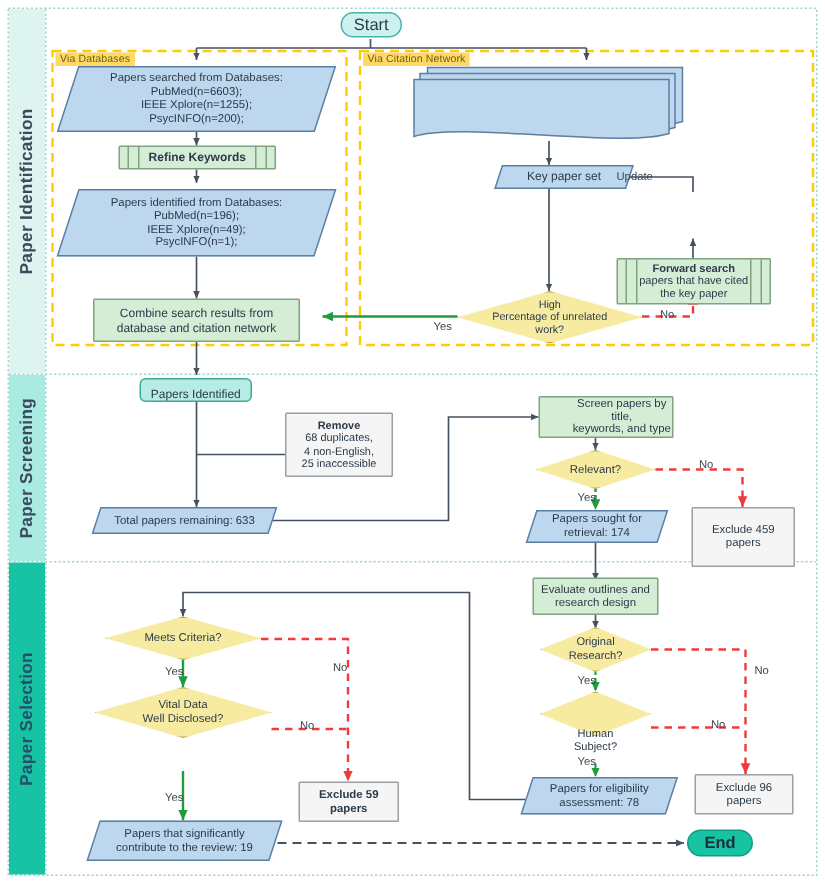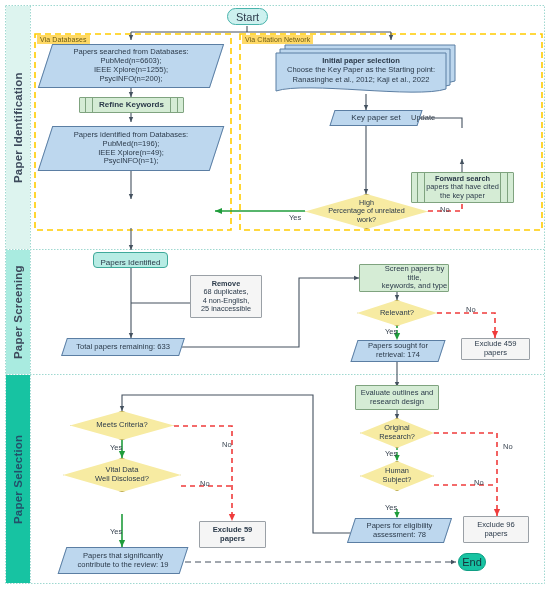--- a/index.html
+++ b/index.html
@@ -243,21 +243,21 @@
   <div class="lane-label lane-sel" style="left:6px; top:375px; width:24px; height:208px;">
     <span>Paper Selection</span>
   </div>
 
   <div class="grp-label" style="left:37px; top:35px;">Via Databases</div>
   <div class="grp-label" style="left:242px; top:35px;">Via Citation Network</div>
 
   <div class="pill pill-start" style="left:227px; top:8px; width:41px; height:17px;">
     <span>Start</span>
   </div>
-  <div class="pill pill-end" style="left:458px; top:553px; width:28px; height:18px; font-weight:normal;">
+  <div class="pill pill-end" style="left:458px; top:553px; width:44px; height:18px; font-weight:bold;">
     <span>End</span>
   </div>
 
   <div class="para" style="left:45px; top:44px; width:172px; height:44px;">
     <div class="skew"></div>
     <div class="txt" style="font-size:7.6px;">
       <span class="ttl">Papers searched from Databases:</span>
       <span>PubMed(n=6603);</span>
       <span>IEEE Xplore(n=1255);</span>
       <span>PsycINFO(n=200);</span>
@@ -273,32 +273,31 @@
   <div class="para" style="left:45px; top:126px; width:172px; height:45px;">
     <div class="skew"></div>
     <div class="txt" style="font-size:7.6px;">
       <span class="ttl">Papers identified from Databases:</span>
       <span>PubMed(n=196);</span>
       <span>IEEE Xplore(n=49);</span>
       <span>PsycINFO(n=1);</span>
     </div>
   </div>
 
+  <div class="node rect green" style="left:62px; top:199px; width:138px; height:29px; font-size:8px;">
+    <span>Combine search results from</span>
+    <span>database and citation network</span>
+  </div>
 
   <div class="doc-stack" style="left:275px; top:43px; width:182px; height:52px;">
     <svg width="182" height="52" viewBox="0 0 182 52">
       <path d="M10,2 H180 V38 C150,48 40,30 10,40 Z" fill="#bdd7ee" stroke="#5b7ea3" stroke-width="1"></path>
       <path d="M5,6 H175 V42 C145,52 35,34 5,44 Z" fill="#bdd7ee" stroke="#5b7ea3" stroke-width="1"></path>
       <path d="M1,10 H171 V46 C141,56 31,38 1,48 Z" fill="#bdd7ee" stroke="#5b7ea3" stroke-width="1"></path>
     </svg>
-    <div style="position:absolute; left:1px; top:10px; width:170px; height:34px; display:flex; flex-direction:column; align-items:center; justify-content:center; text-align:center; font-size:7.6px; color:#2b3a4a; line-height:1.2;">
-      <span style="font-weight:bold;">Initial paper selection</span>
-      <span>Choose the Key Paper as the Starting point:</span>
-      <span>Ranasinghe et al., 2012; Kaji et al., 2022</span>
-    </div>
   </div>
 
   <div class="para" style="left:332px; top:110px; width:88px; height:16px;">
     <div class="skew"></div>
     <div class="txt" style="font-size:8px;">
       <span>Key paper set</span>
     </div>
   </div>
 
 
@@ -354,21 +353,21 @@
   </div>
 
   <div class="para" style="left:354px; top:340px; width:88px; height:22px;">
     <div class="skew"></div>
     <div class="txt" style="font-size:7.6px;">
       <span>Papers sought for</span>
       <span>retrieval: 174</span>
     </div>
   </div>
 
-  <div class="node rect greyish" style="left:461px; top:338px; width:69px; height:22px; font-size:7.6px;">
+  <div class="node rect greyish" style="left:461px; top:338px; width:69px; height:40px; font-size:7.6px;">
     <span>Exclude 459</span>
     <span>papers</span>
   </div>
 
   <div class="edge-label" style="left:385px; top:327px;">Yes</div>
   <div class="edge-label" style="left:466px; top:305px;">No</div>
 
   <div class="node rect green" style="left:355px; top:385px; width:84px; height:25px; font-size:7.6px;">
     <span>Evaluate outlines and</span>
     <span>research design</span>
@@ -377,21 +376,21 @@
   <div class="dia" style="left:360px; top:418px; width:74px; height:30px;">
     <div class="shape"></div>
     <div class="txt" style="font-size:7.4px;">
       <span>Original</span>
       <span>Research?</span>
     </div>
   </div>
 
   <div class="dia" style="left:360px; top:461px; width:74px; height:30px;">
     <div class="shape"></div>
-    <div class="txt" style="font-size:7.4px;">
+    <div class="txt" style="font-size:7.4px;margin-top:18px;">
       <span>Human</span>
       <span>Subject?</span>
     </div>
   </div>
 
   <div class="para" style="left:351px; top:518px; width:97px; height:25px;">
     <div class="skew"></div>
     <div class="txt" style="font-size:7.6px;">
       <span>Papers for eligibility</span>
       <span>assessment: 78</span>

